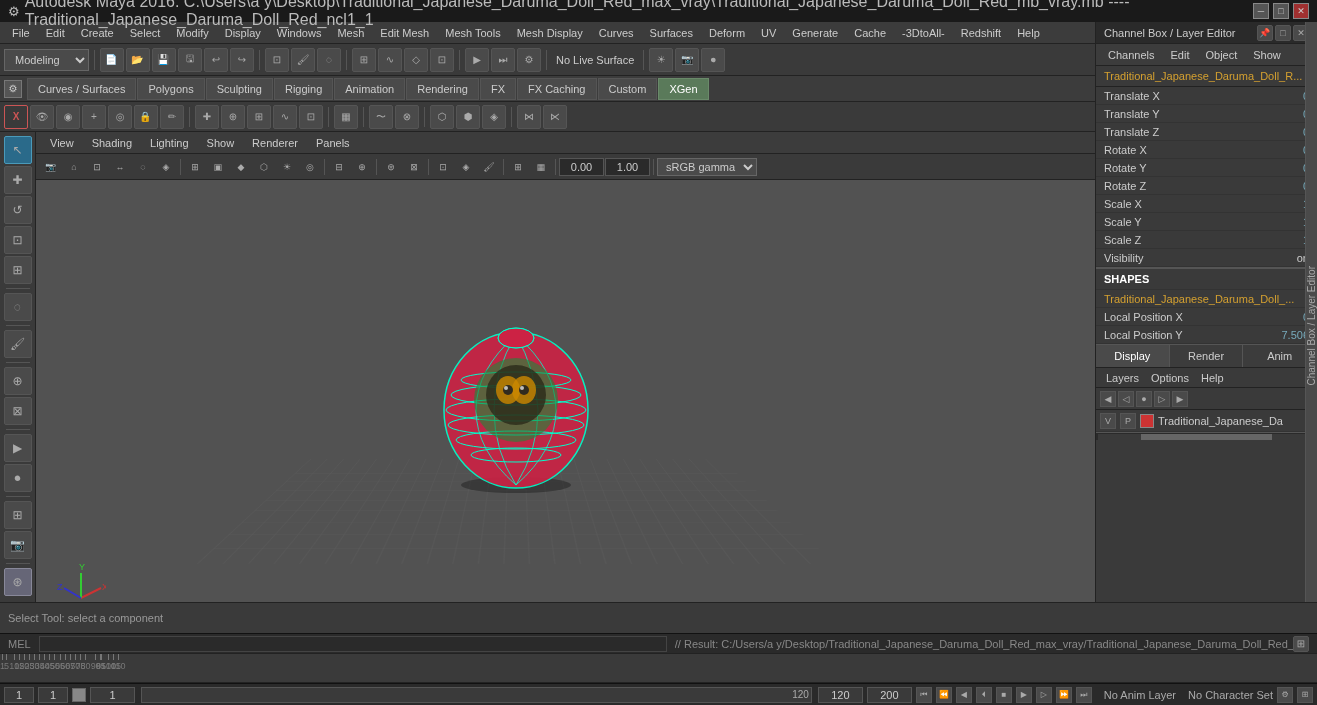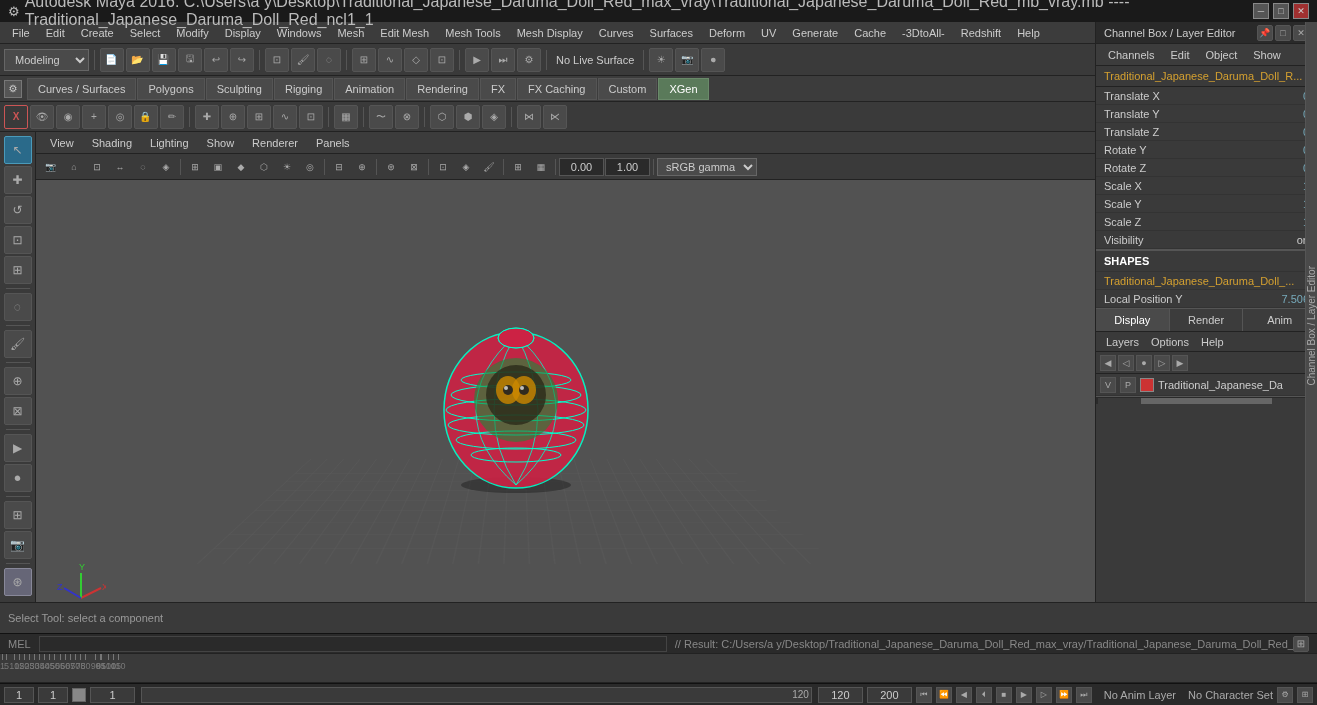--- a/index.html
+++ b/index.html
@@ -930,20 +930,24 @@
   </div>
   <div class="channel-row">
     <span class="channel-name">Translate Y</span>
     <span class="channel-value">0</span>
   </div>
   <div class="channel-row">
     <span class="channel-name">Translate Z</span>
     <span class="channel-value">0</span>
   </div>
   <div class="channel-row">
+    <span class="channel-name">Rotate X</span>
+    <span class="channel-value">0</span>
+  </div>
+  <div class="channel-row">
     <span class="channel-name">Rotate Y</span>
     <span class="channel-value">0</span>
   </div>
   <div class="channel-row">
     <span class="channel-name">Rotate Z</span>
     <span class="channel-value">0</span>
   </div>
   <div class="channel-row">
     <span class="channel-name">Scale X</span>
     <span class="channel-value">1</span>
@@ -958,20 +962,24 @@
   </div>
   <div class="channel-row">
     <span class="channel-name">Visibility</span>
     <span class="channel-value special">on</span>
   </div>
 
   <div id="shapes-header">SHAPES</div>
 
   <div class="shape-row">
     <span class="shape-name">Traditional_Japanese_Daruma_Doll_...</span>
+  </div>
+  <div class="channel-row">
+    <span class="channel-name">Local Position X</span>
+    <span class="channel-value">0</span>
   </div>
   <div class="channel-row">
     <span class="channel-name">Local Position Y</span>
     <span class="channel-value">7.506</span>
   </div>
 
   <div id="dra-tabs">
     <div class="dra-tab active">Display</div>
     <div class="dra-tab">Render</div>
     <div class="dra-tab">Anim</div>

